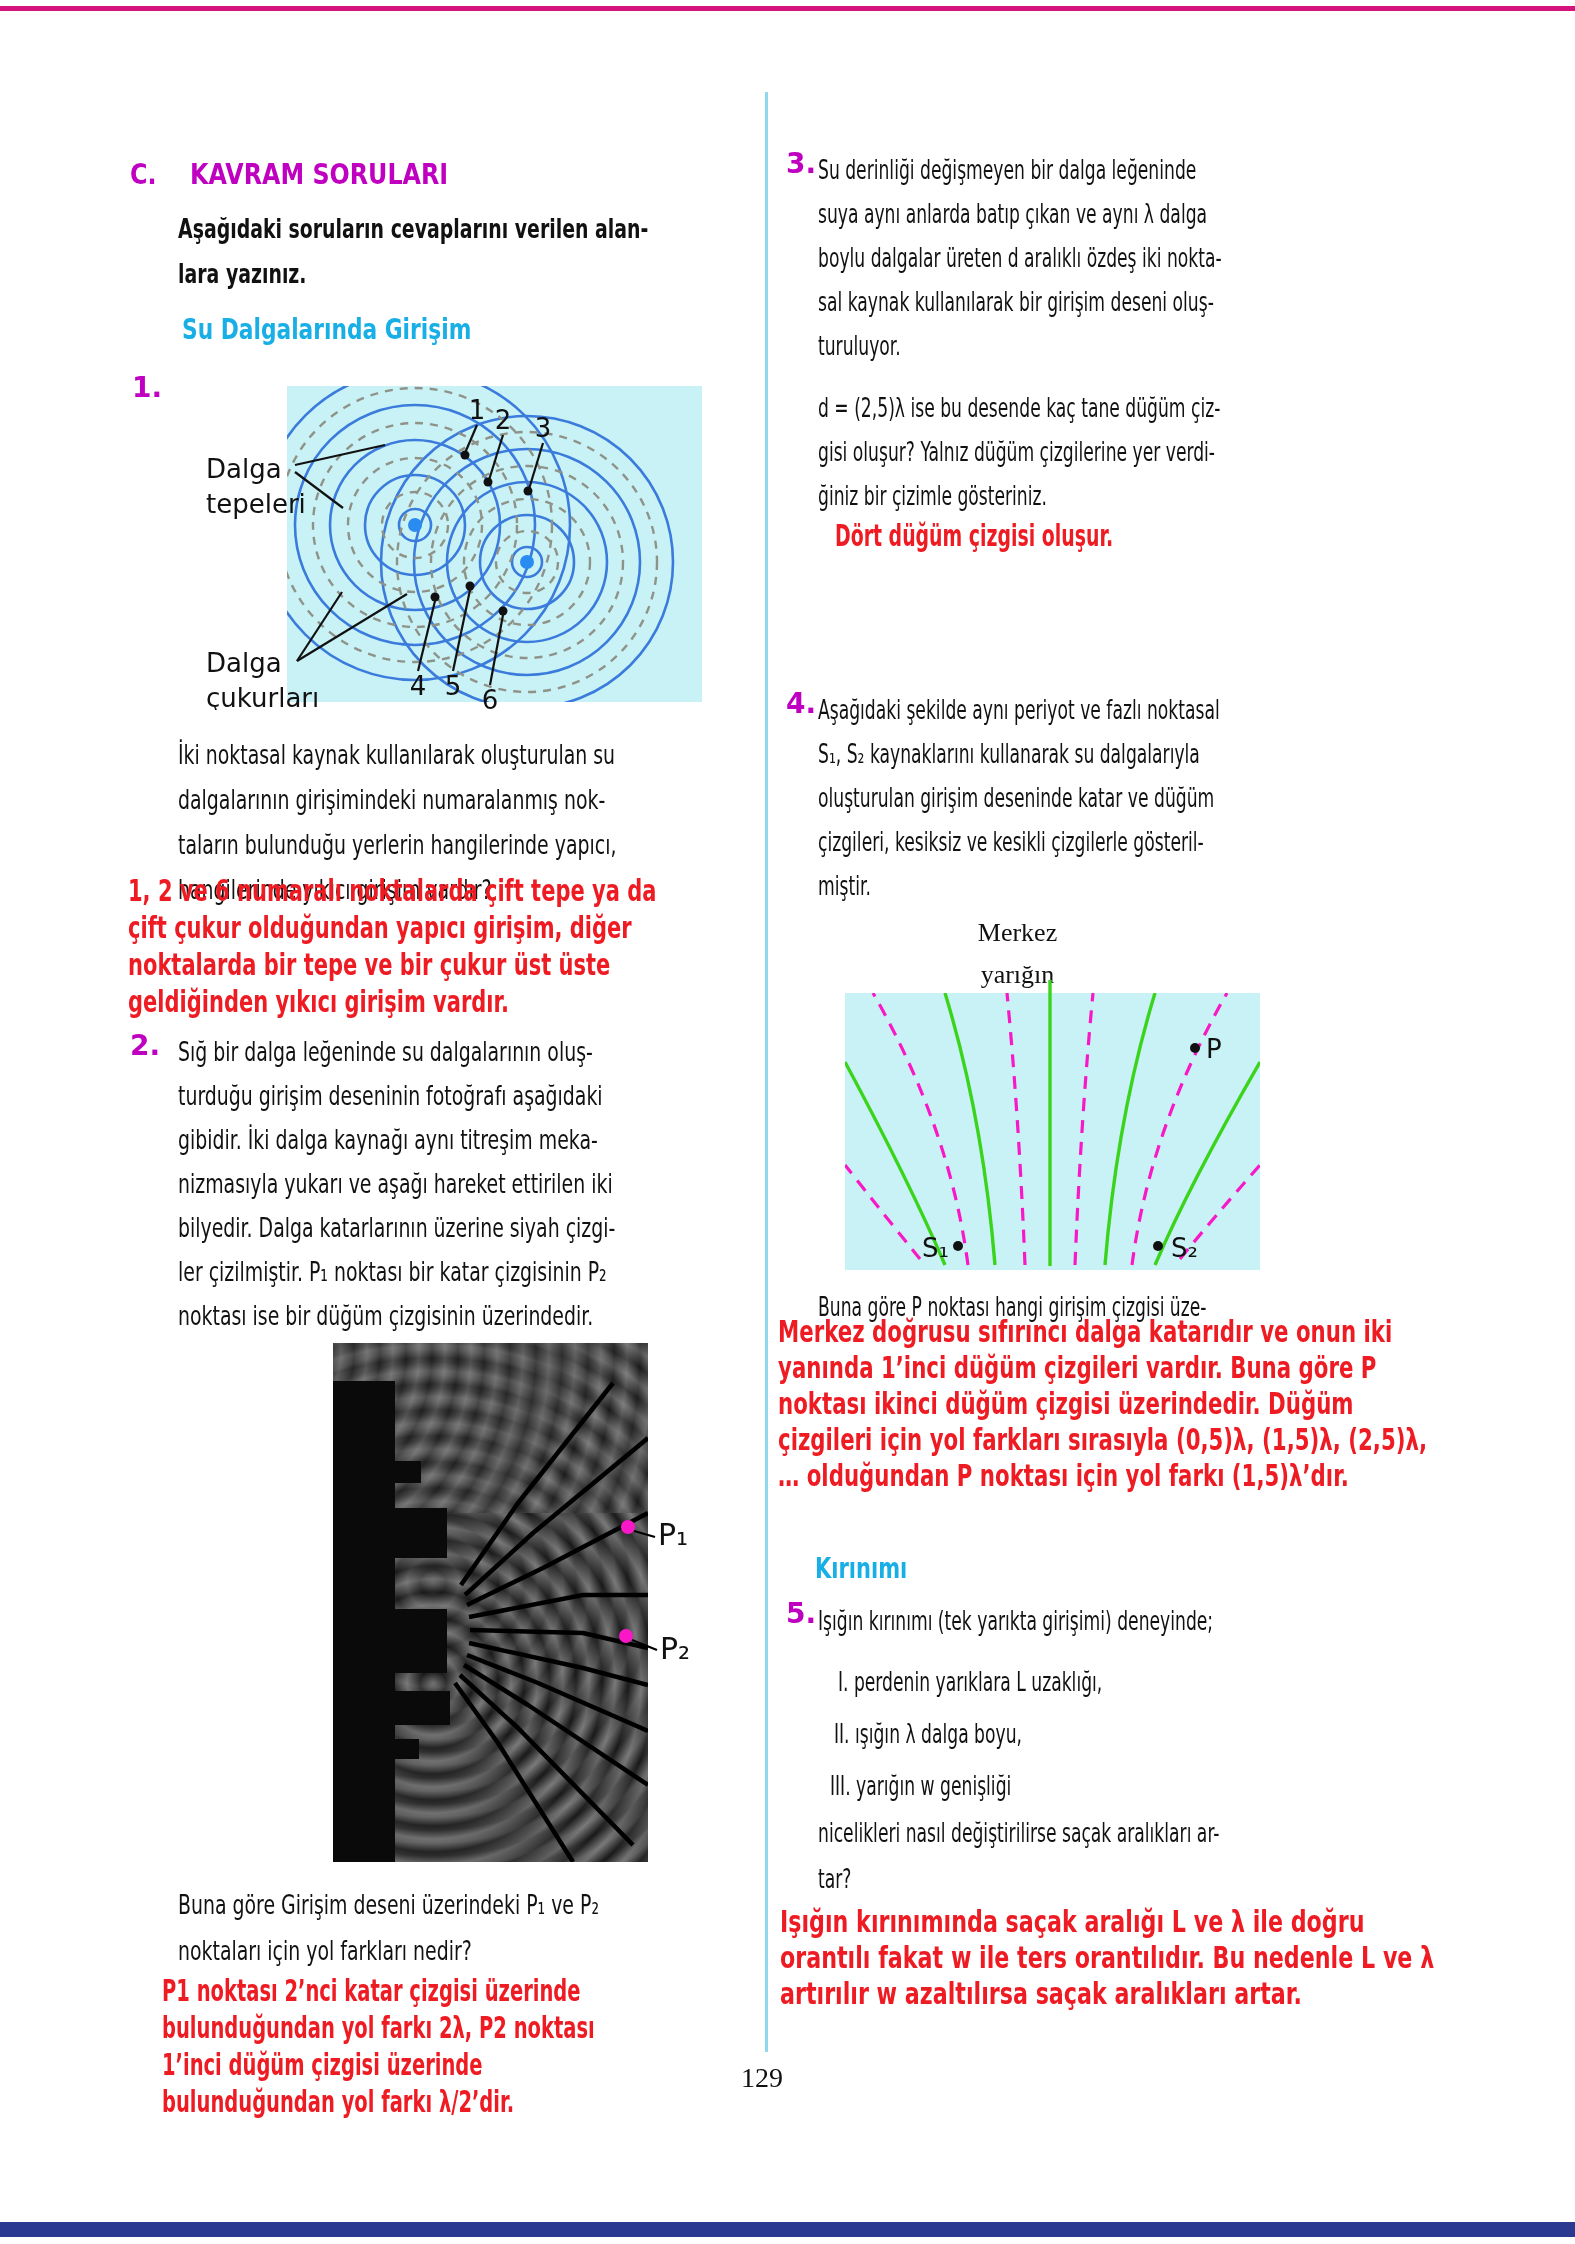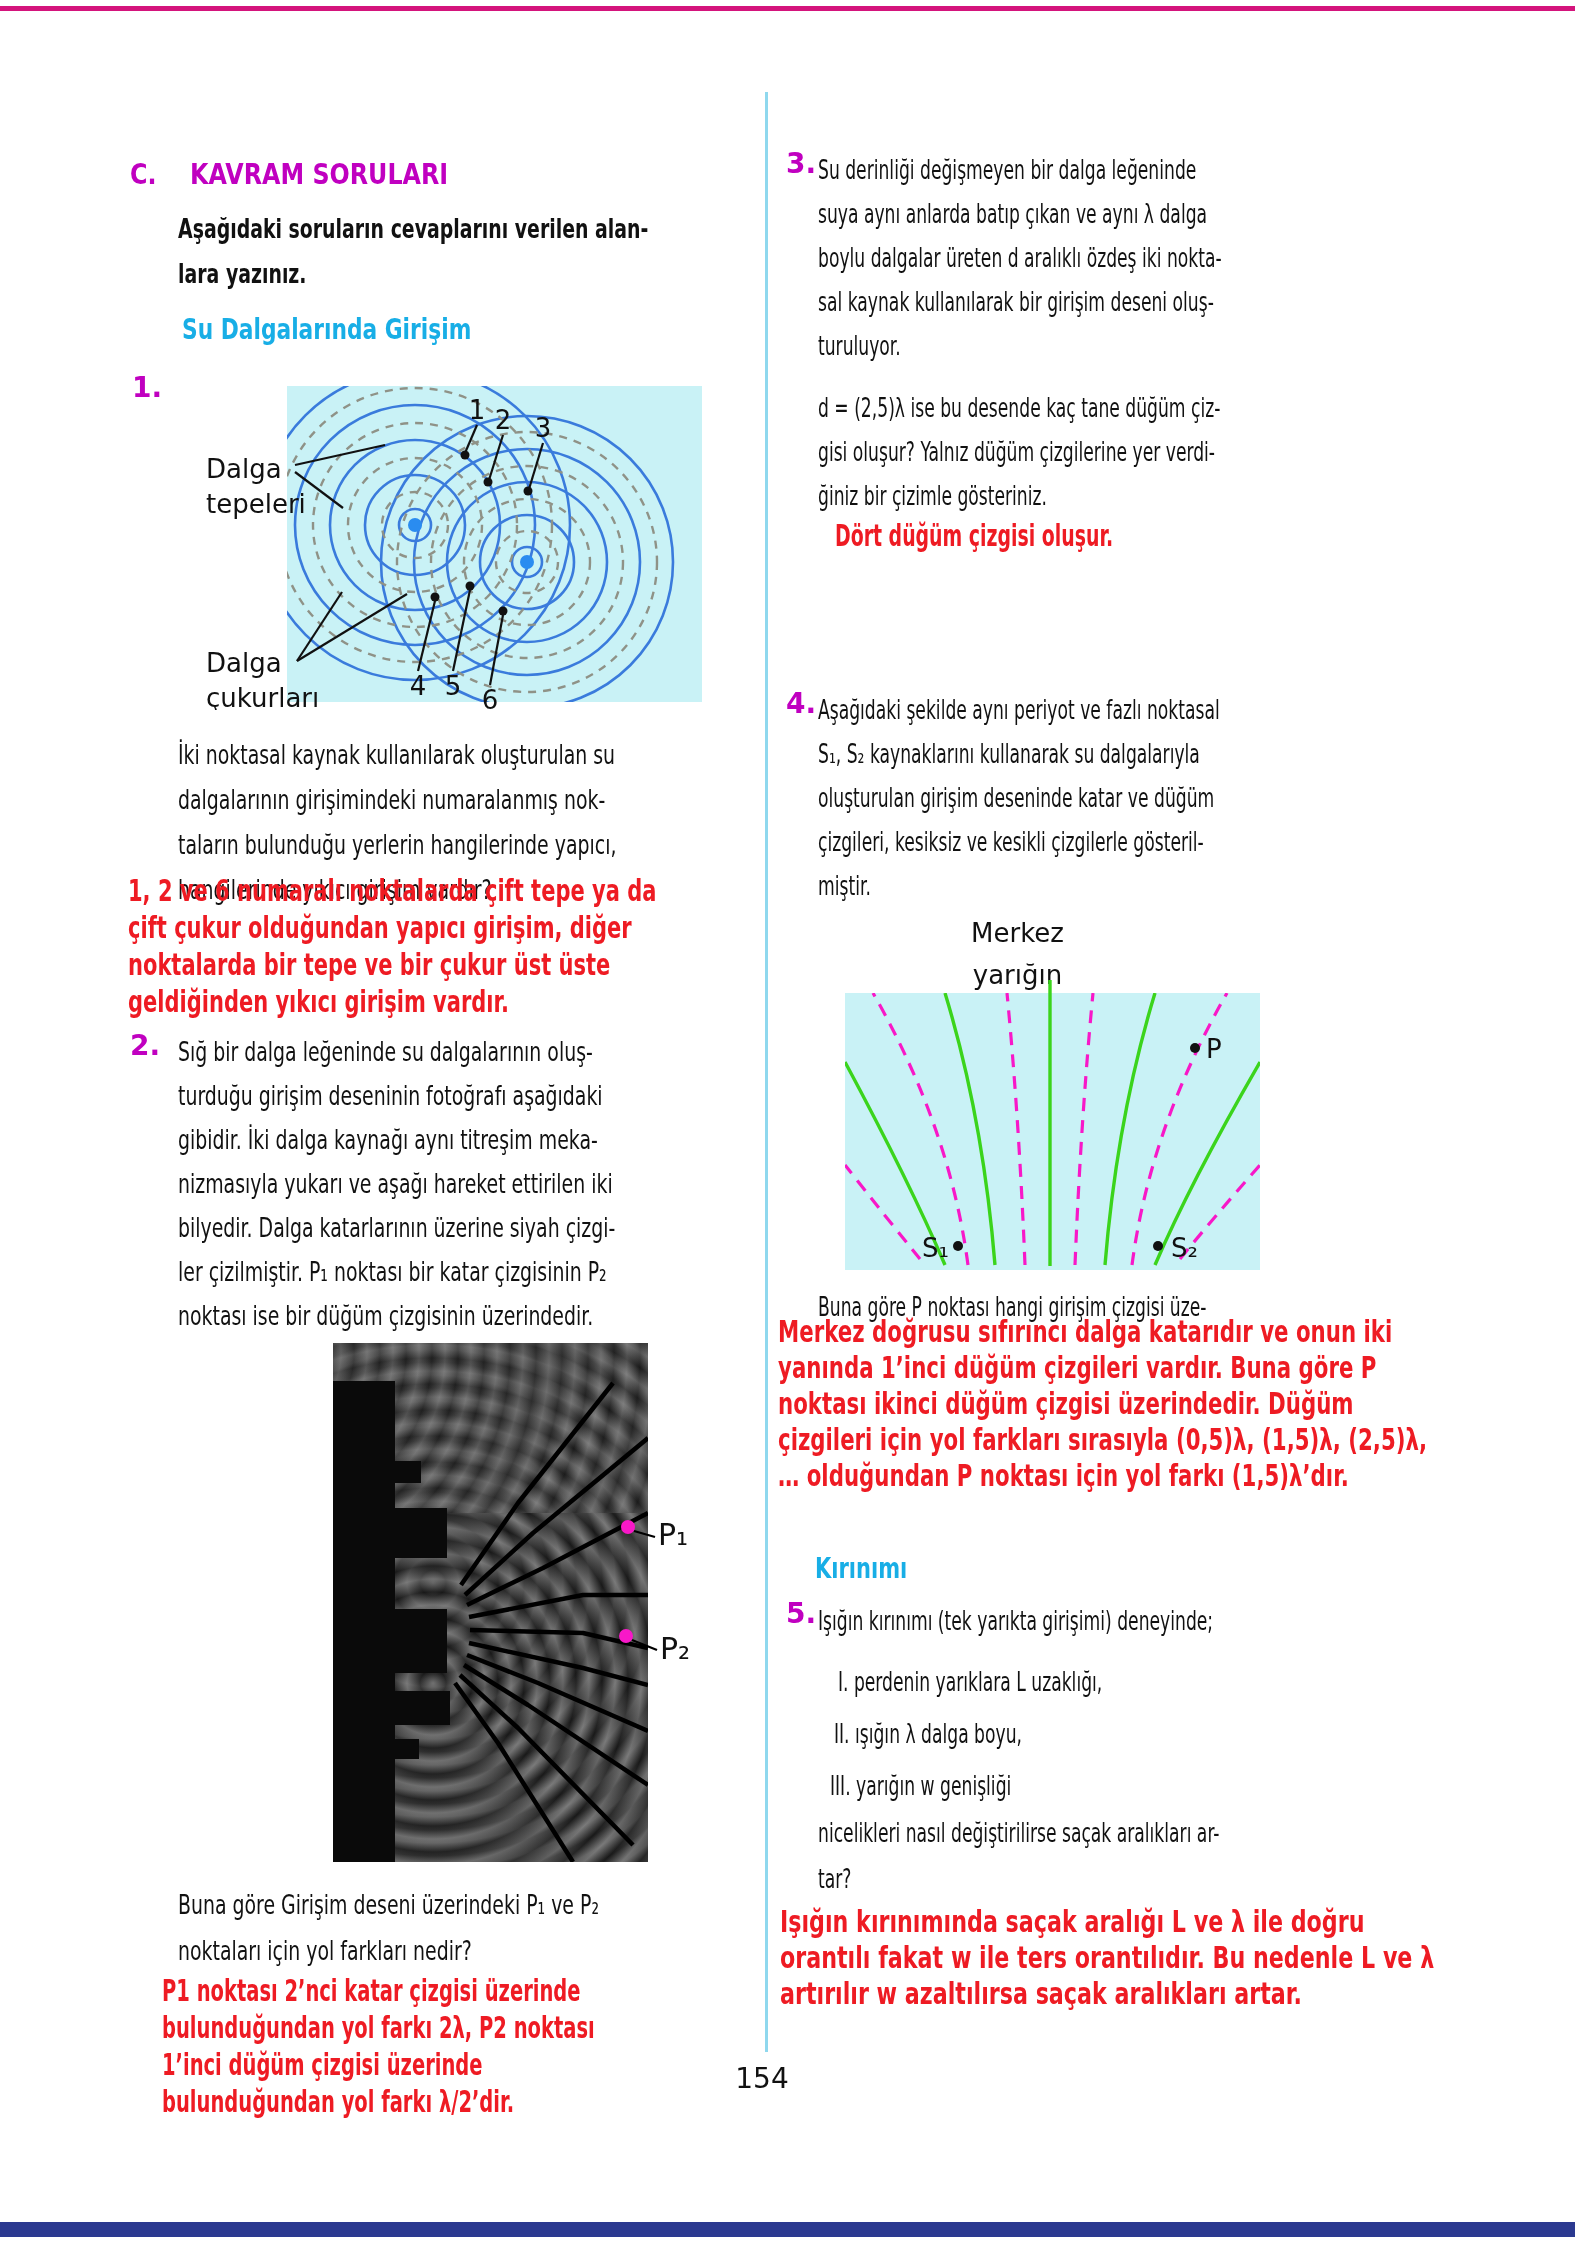--- a/index.html
+++ b/index.html
@@ -10,21 +10,21 @@
   .lines{position:absolute;transform-origin:0 0;transform:scaleX(var(--sx,1));}
   .lines .ln{white-space:nowrap;line-height:var(--lh,46px);font-size:var(--fs,27px);}
   
   .txt1{position:absolute;white-space:nowrap;transform-origin:0 0;transform:scaleX(var(--sx,1));
         line-height:var(--lh,46px);font-size:var(--fs,27px);}
   .bold{font-weight:bold;}
   .magenta{color:var(--magenta);}
   .cyan{color:var(--cyan);}
   .red{color:var(--red);font-weight:bold;}
   .qnum{position:absolute;font-weight:bold;color:var(--magenta);font-size:28px;line-height:32px;}
-  .centered{text-align:center;}
+  .centered{text-align:center;font-family:Liberation Serif, serif;}
   .rule-top{position:absolute;left:0;top:6px;width:1575px;height:5px;background:var(--toprule);}
   .rule-bottom{position:absolute;left:0;top:2222px;width:1575px;height:15px;background:var(--bottomrule);}
   .divider{position:absolute;left:765px;top:92px;width:3px;height:1960px;background:var(--divider);}
   .q5items .ln:nth-child(1){margin-left:12px;}
   .q5items .ln:nth-child(2){margin-left:6px;}
   .q5items .ln:nth-child(3){margin-left:0;}
   svg text{font-family:"DejaVu Sans",sans-serif;fill:#111;}
 </style>
 </head>
 <body>
@@ -286,15 +286,15 @@
       <div class="ln">nicelikleri nasıl değiştirilirse saçak aralıkları ar-</div>
       <div class="ln">tar?</div>
     </div>
 
   <div class="lines red" style="left:780px;top:1904px;--fs:30px;--lh:36px;--sx:.74;z-index:3">
       <div class="ln">Işığın kırınımında saçak aralığı L ve λ ile doğru</div>
       <div class="ln">orantılı fakat w ile ters orantılıdır. Bu nedenle L ve λ</div>
       <div class="ln">artırılır w azaltılırsa saçak aralıkları artar.</div>
     </div>
 
-  <div class="abs centered" style="left:722px;top:2062px;width:80px;font-size:28px">154</div>
+  <div class="abs centered" style="left:722px;top:2062px;width:80px;font-size:28px">129</div>
 
 </div>
 
 </body></html>

